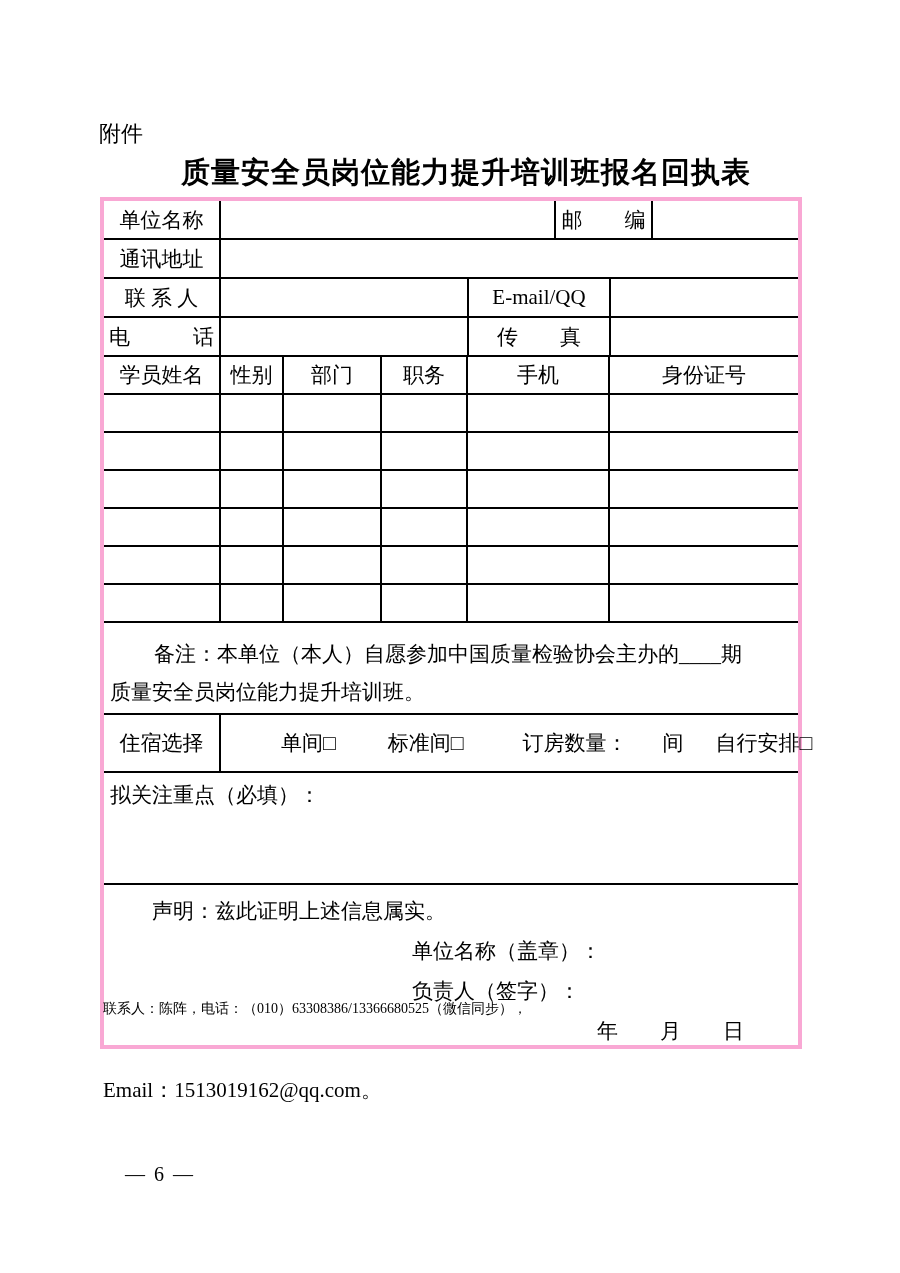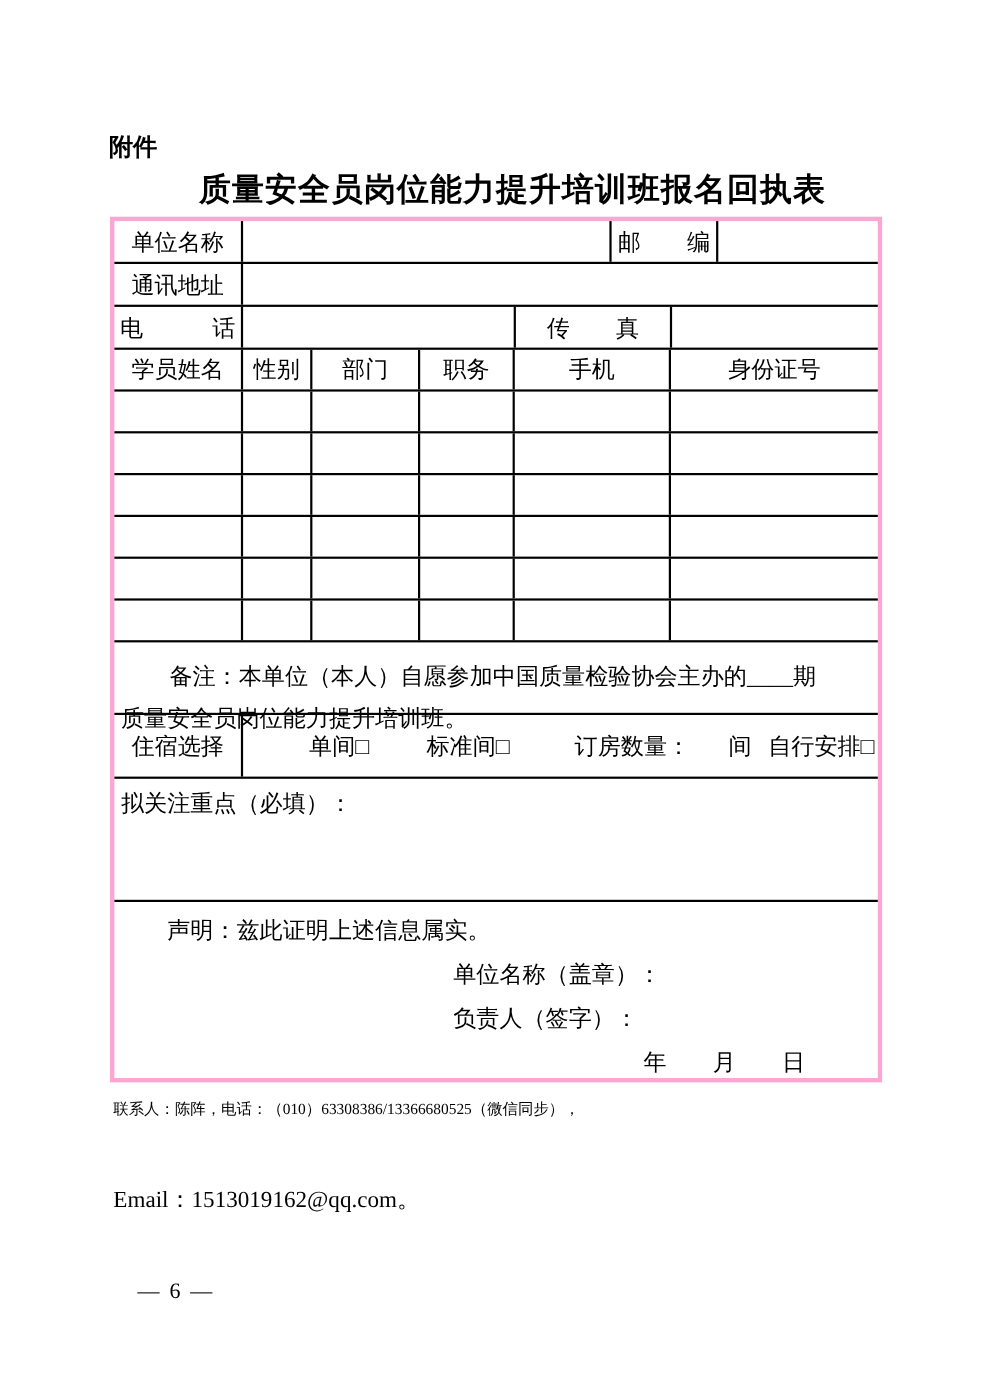--- a/index.html
+++ b/index.html
@@ -7,21 +7,21 @@
   body {
     width:900px; height:1273px; position:relative;
     font-family:"Liberation Serif","DejaVu Serif",serif;
     color:#000;
   }
   .page { position:relative; width:900px; height:1273px; background:#fff; overflow:hidden; }
 
   .attachment {
     position:absolute; left:99px; top:119px;
     font-family:"Liberation Sans","DejaVu Sans",sans-serif;
-    font-weight:bold; font-size:22px;
+    font-weight:normal; font-size:22px;
   }
   .doc-title {
     position:absolute; left:116px; top:153px; width:700px;
     text-align:center;
     font-family:"Liberation Sans","DejaVu Sans",sans-serif;
     font-weight:bold; font-size:29px; letter-spacing:1px;
     white-space:nowrap;
   }
 
   
@@ -29,51 +29,51 @@
     position:absolute; left:100px; top:197px; width:702px;
     border:4px solid #f9a8d4;
     font-size:21px;
   }
   .row { display:flex; border-bottom:2px solid #000; }
   .row:last-child { border-bottom:none; }
   .cell { border-right:2px solid #000; }
   .cell:last-child { border-right:none; }
 
   .h39{height:39px} .h38{height:38px} .h45{height:58px}
-  .h86{height:66px} .h112{height:112px} .h160{height:160px}
+  .h86{height:92px} .h112{height:112px} .h160{height:160px}
 
   .w117{flex:0 0 117px} .w335{flex:0 0 335px} .w96{flex:0 0 97px}
   .w248{flex:0 0 248px} .w141{flex:0 0 142px}
   .w63{flex:0 0 63px} .w98{flex:0 0 98px} .w87{flex:0 0 86px}
   .fill{flex:1 1 auto}
 
   .lbl {
     display:flex; align-items:center; justify-content:center;
     white-space:pre; text-align:center;
   }
 
   
   .remarks-cell { flex:1; padding:12px 6px 0 6px; line-height:38px; }
   .remarks-line1 { text-indent:44px; white-space:pre; }
   .remarks-line2 { white-space:pre; }
 
   
   .accom-cell { flex:1; display:flex; align-items:center; padding-left:12px; white-space:pre; }
   .accom-item { display:inline-block;margin-left:48px; }
-  .m52{margin-left:52px} .m59{margin-left:59px} .m35{margin-left:35px} .m34{margin-left:15px}
+  .m52{margin-left:52px} .m59{margin-left:59px} .m35{margin-left:35px} .m34{margin-left:32px}
 
   
   .focus-cell { flex:1; padding:8px 8px 0 6px; }
 
   
   .decl-cell { flex:1; position:relative; }
   .decl-statement { position:absolute; left:0; top:12px; width:100%; text-indent:48px; white-space:pre; }
   .decl-seal   { position:absolute; left:308px; top:52px; white-space:pre; }
   .decl-signer { position:absolute; left:308px; top:92px; white-space:pre; }
-  .decl-date   { position:absolute; right:66px; top:132px; white-space:pre; }
+  .decl-date   { position:absolute; right:54px; top:132px; white-space:pre; }
 
   
   .footer-line1 { position:absolute; left:103px; top:1000px; font-size:14px; white-space:pre; }
   .footer-line2 { position:absolute; left:103px; top:1076px; font-size:21px; white-space:pre; }
   .page-number  { position:absolute; left:125px; top:1163px; font-size:20px; white-space:pre; letter-spacing:2px; }
 </style>
 </head>
 <body>
 
 <div class="page">
@@ -88,20 +88,26 @@
       <div class="cell w335"></div>
       <div class="cell w96 lbl">邮　　编</div>
       <div class="cell fill"></div>
     </div>
 
     <div class="row h39">
       <div class="cell w117 lbl">通讯地址</div>
       <div class="cell fill"></div>
     </div>
 
+    <div class="row h39">
+      <div class="cell w117 lbl">联 系 人</div>
+      <div class="cell w248"></div>
+      <div class="cell w141 lbl">E-mail/QQ</div>
+      <div class="cell fill"></div>
+    </div>
 
     <div class="row h39">
       <div class="cell w117 lbl">电　　　话</div>
       <div class="cell w248"></div>
       <div class="cell w141 lbl">传　　真</div>
       <div class="cell fill"></div>
     </div>
 
     <div class="row h38">
       <div class="cell w117 lbl">学员姓名</div>

